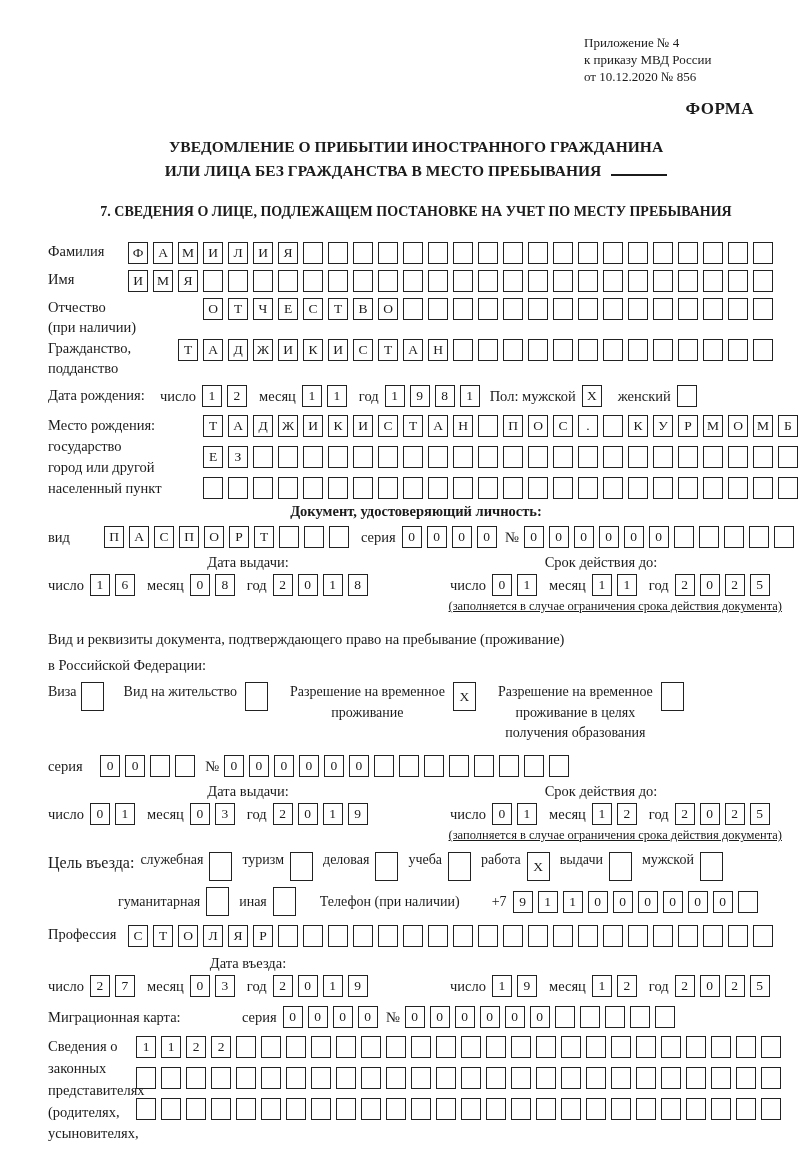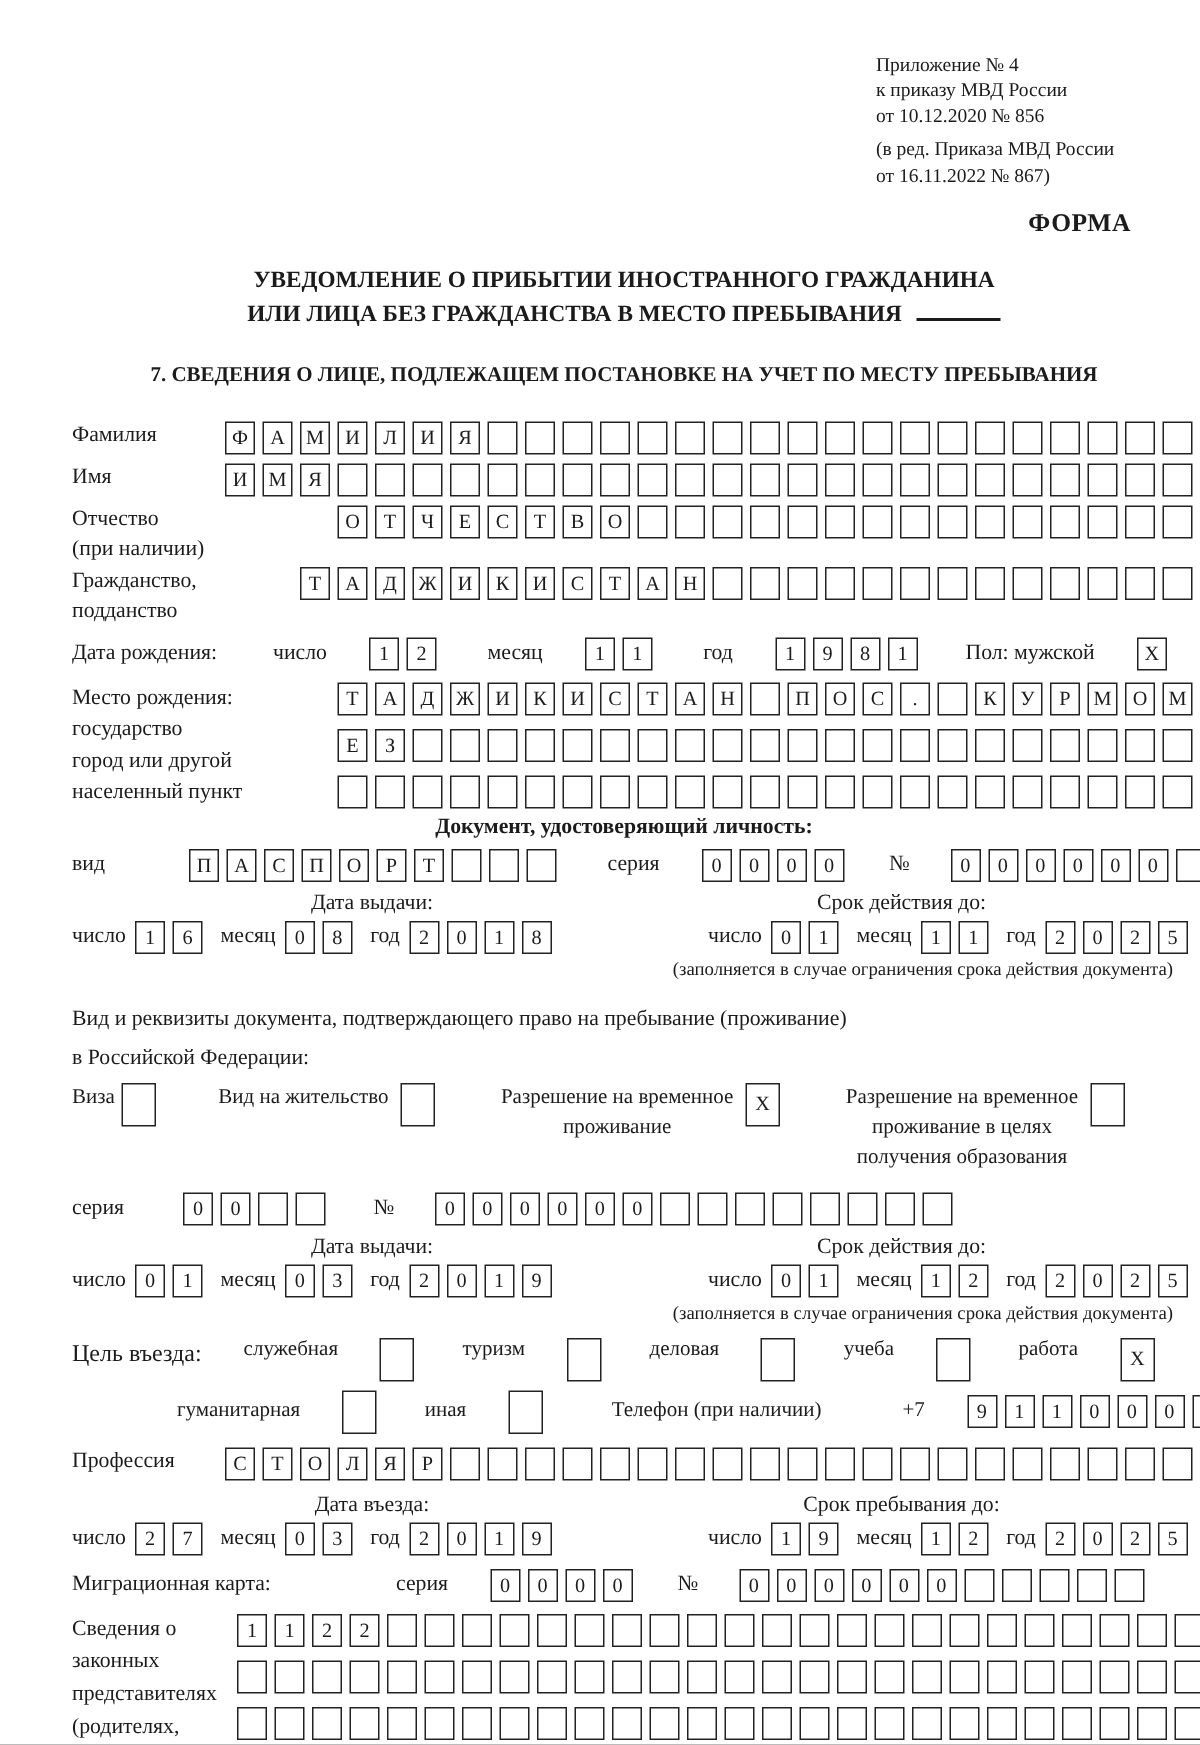--- a/index.html
+++ b/index.html
@@ -5,57 +5,53 @@
   html,body{margin:0;padding:0;background:#888;}
   .page{width:800px;height:1163px;box-sizing:border-box;background:#ffffff;
     font-family:"Liberation Serif","DejaVu Serif",serif;color:#1b1b1b;
     padding:34px 16px 10px 48px;position:relative;overflow:hidden;}
   .hdr{margin-left:auto;width:200px;font-size:13px;line-height:1.32;}
   .hdr .ed{margin-top:5px;}
   .forma{text-align:right;padding-right:30px;font-weight:bold;font-size:17px;margin-top:14px;letter-spacing:.4px;}
   .title{text-align:center;font-weight:bold;font-size:15.5px;line-height:1.5;margin-top:16px;}
   .blank-line{display:inline-block;width:56px;border-bottom:2px solid #1b1b1b;height:14px;margin-left:10px;}
   .sec-heading{font-weight:bold;font-size:14px;margin-top:22px;text-align:center;white-space:nowrap;}
-  .row{display:flex;align-items:flex-start;margin-top:6px;gap:22px;}
+  .row{display:flex;align-items:flex-start;margin-top:6px;}
   .rowmid{align-items:center;}
   .lbl{font-size:14.5px;line-height:1.35;flex:0 0 auto;}
   .w80{width:80px;}  .w130{width:130px;}  .w155{width:155px;}  .w88{width:88px;}
   .cells{display:flex;gap:5px;flex:0 0 auto;}
   .cell{width:20px;height:22px;border:1.5px solid #222;box-sizing:border-box;
     display:flex;align-items:center;justify-content:center;font-size:13.5px;flex:0 0 auto;background:#fff;}
   .big .cell{width:23px;height:29px;}
   .stack > .cells{margin-bottom:9px;}
   .stack > .cells:last-child{margin-bottom:0;}
   .dlbl{font-size:14.5px;margin:0 6px 0 12px;flex:0 0 auto;}
   .dlbl.first{margin-left:0;}
   .dgroup{display:flex;align-items:center;flex:0 0 auto;}
   .dt-row{display:flex;margin-top:6px;font-size:14.5px;}
   .dt-left{width:370px;text-align:center;padding-left:30px;box-sizing:border-box;flex:0 0 auto;}
   .dt-right{flex:1;text-align:center;}
-  .note-right{font-size:12.5px;text-align:right;margin-top:3px;padding-right:2px;}
+  .note-right{font-size:12.5px;text-align:right;margin-top:3px;padding-right:2px;text-decoration:underline;}
   .intro{font-size:14.5px;margin-top:12px;line-height:1.8;}
   .opt{display:flex;align-items:flex-start;flex:0 0 auto;justify-content:center;}
   .opt .optlines{text-align:center;font-size:14px;line-height:1.45;margin-right:8px;}
   .plabel{font-size:14px;margin:0 6px 0 10px;flex:0 0 auto;text-align:center;}
   .plabel.first{margin-left:6px;}
   .nowrap{white-space:nowrap;flex-wrap:nowrap;}
 </style>
 </head>
 <body>
 
 <div class="page">
 
   <div class="hdr">
     <div>Приложение № 4</div>
     <div>к приказу МВД России</div>
     <div>от 10.12.2020 № 856</div>
-    <div class="ed">
-      <div>(в ред. Приказа МВД России</div>
-      <div>от 16.11.2022 № 867)</div>
-    </div>
   </div>
 
   <div class="forma">ФОРМА</div>
 
   <div class="title">
     <div>УВЕДОМЛЕНИЕ О ПРИБЫТИИ ИНОСТРАННОГО ГРАЖДАНИНА</div>
     <div>
       <span>ИЛИ ЛИЦА БЕЗ ГРАЖДАНСТВА В МЕСТО ПРЕБЫВАНИЯ</span><span class="blank-line"></span>
     </div>
   </div>
@@ -594,21 +590,20 @@
         <span class="cell"></span>
         <span class="cell"></span>
         <span class="cell"></span>
         <span class="cell"></span>
         <span class="cell"></span>
       </div>
   </div>
 
   <div class="dt-row" style="margin-top:8px">
     <div class="dt-left">Дата въезда:</div>
-    <div class="dt-right">Срок пребывания до:</div>
   </div>
   <div class="row rowmid nowrap" style="margin-top:3px">
     <div class="dgroup" style="width:370px">
       <span class="dlbl first">число</span>
       <span class="cells">
           <span class="cell">2</span>
           <span class="cell">7</span>
         </span>
       <span class="dlbl">месяц</span>
       <span class="cells">

